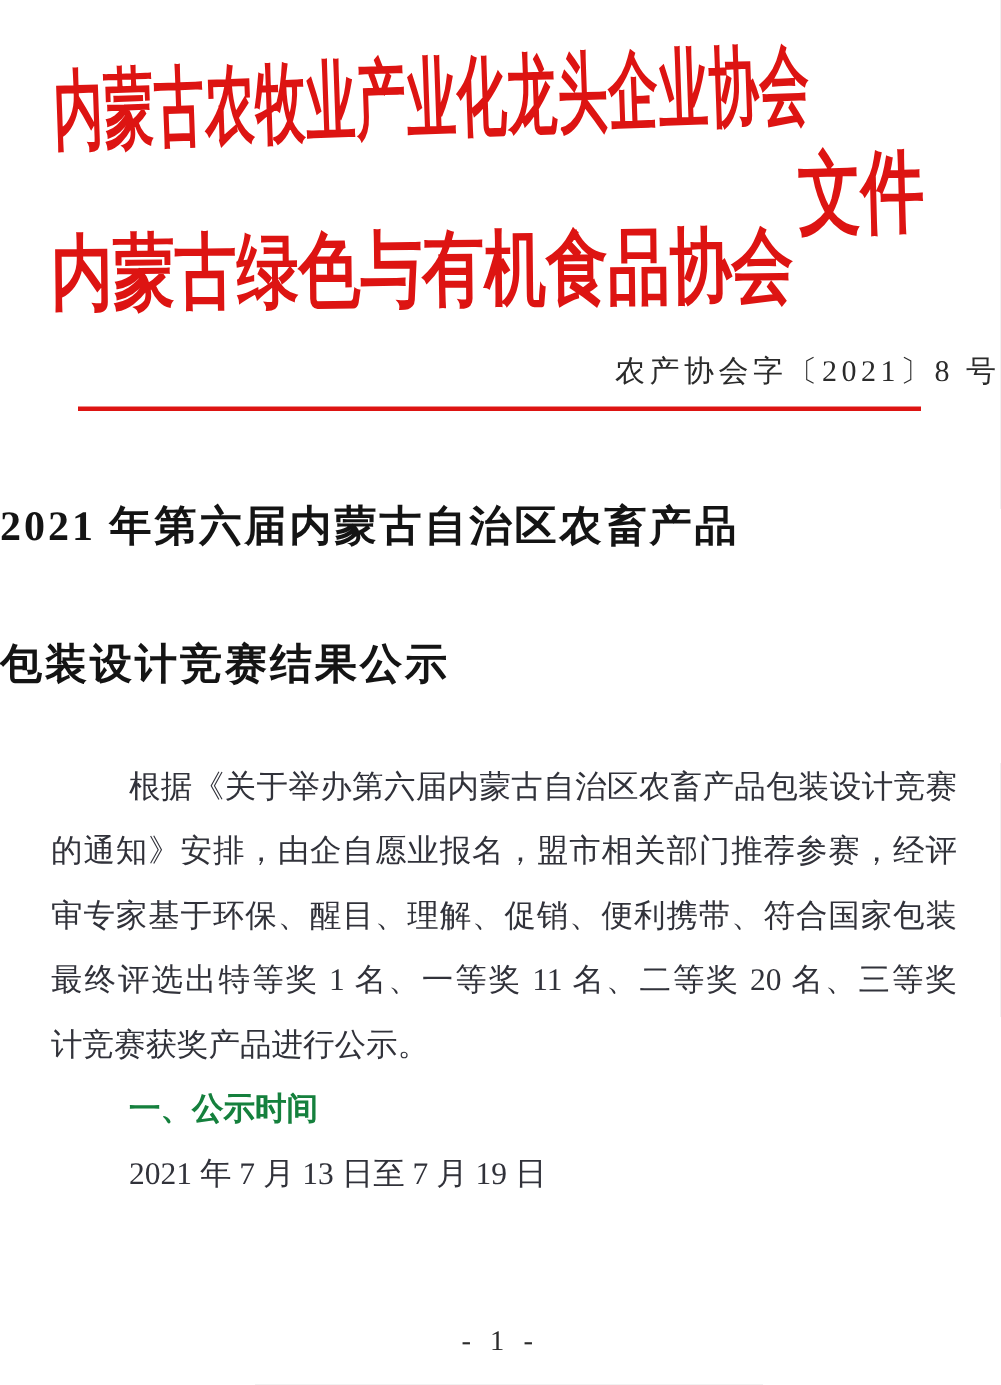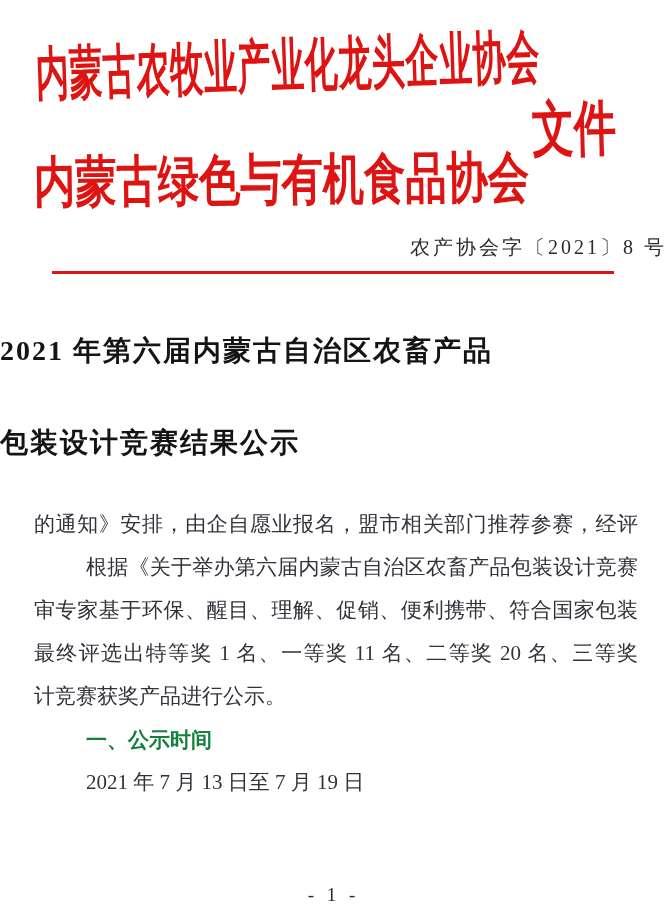--- a/index.html
+++ b/index.html
@@ -152,22 +152,22 @@
   </div>
 
   <div class="doc-number">农产协会字〔2021〕8 号</div>
 
   <div class="red-rule"></div>
 
   <div class="title-line title1">2021 年第六届内蒙古自治区农畜产品</div>
   <div class="title-line title2">包装设计竞赛结果公示</div>
 
   <div class="body-block">
+    <div class="body-line indent">根据《关于举办第六届内蒙古自治区农畜产品包装设计竞赛</div>
     <div class="body-line">的通知》安排，由企自愿业报名，盟市相关部门推荐参赛，经评</div>
-    <div class="body-line indent">根据《关于举办第六届内蒙古自治区农畜产品包装设计竞赛</div>
     <div class="body-line">审专家基于环保、醒目、理解、促销、便利携带、符合国家包装</div>
     <div class="body-line">最终评选出特等奖 1 名、一等奖 11 名、二等奖 20 名、三等奖</div>
     <div class="body-line short">计竞赛获奖产品进行公示。</div>
     <div class="body-line heading">一、公示时间</div>
     <div class="body-line short indent">2021 年 7 月 13 日至 7 月 19 日</div>
   </div>
 
   <div class="footer">- 1 -</div>
 
 </div>

